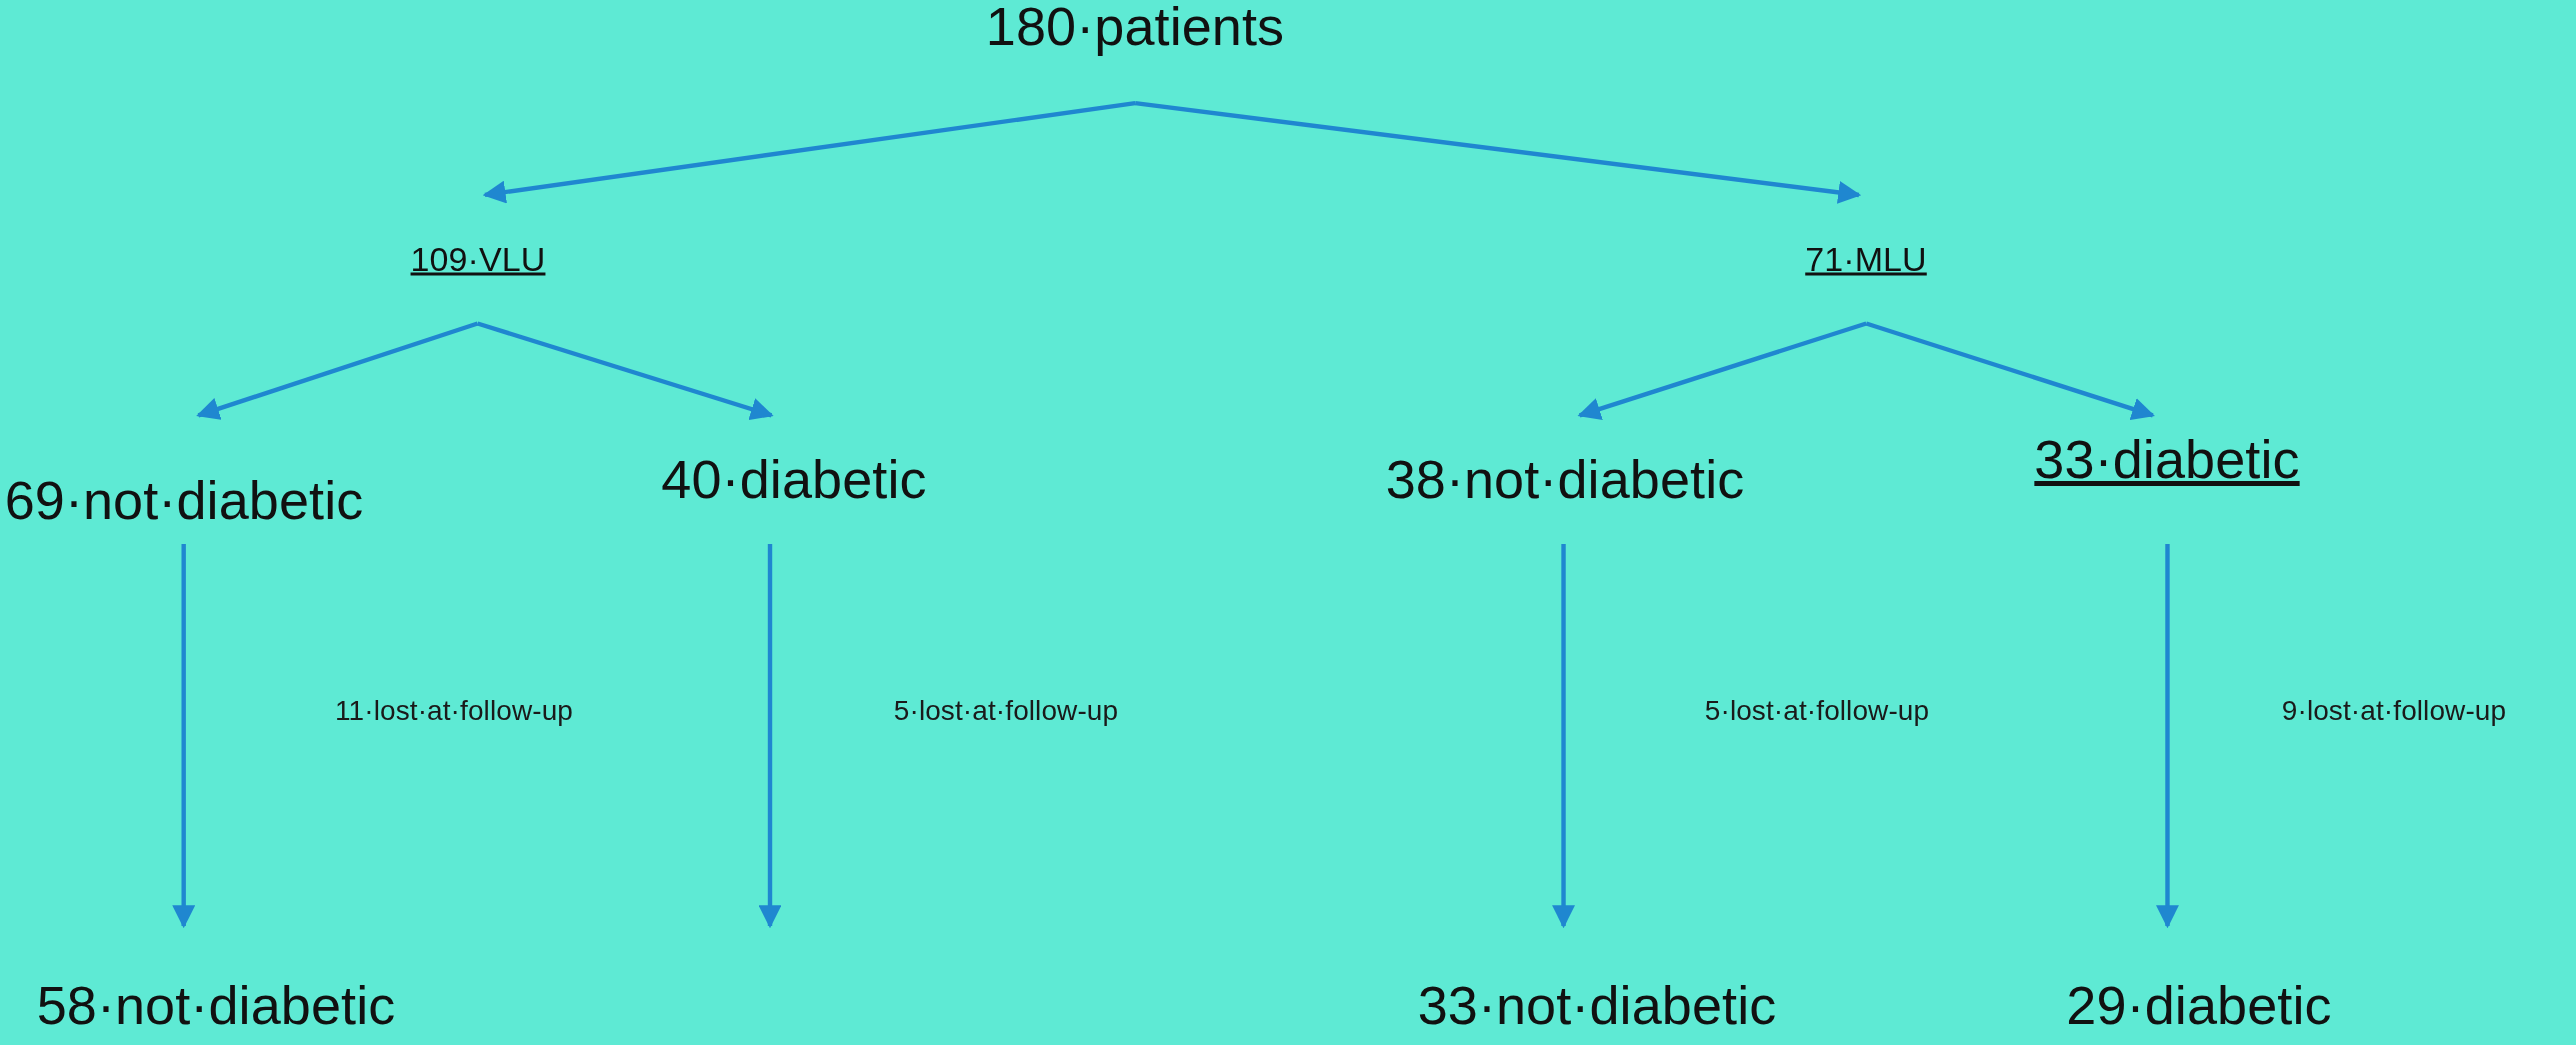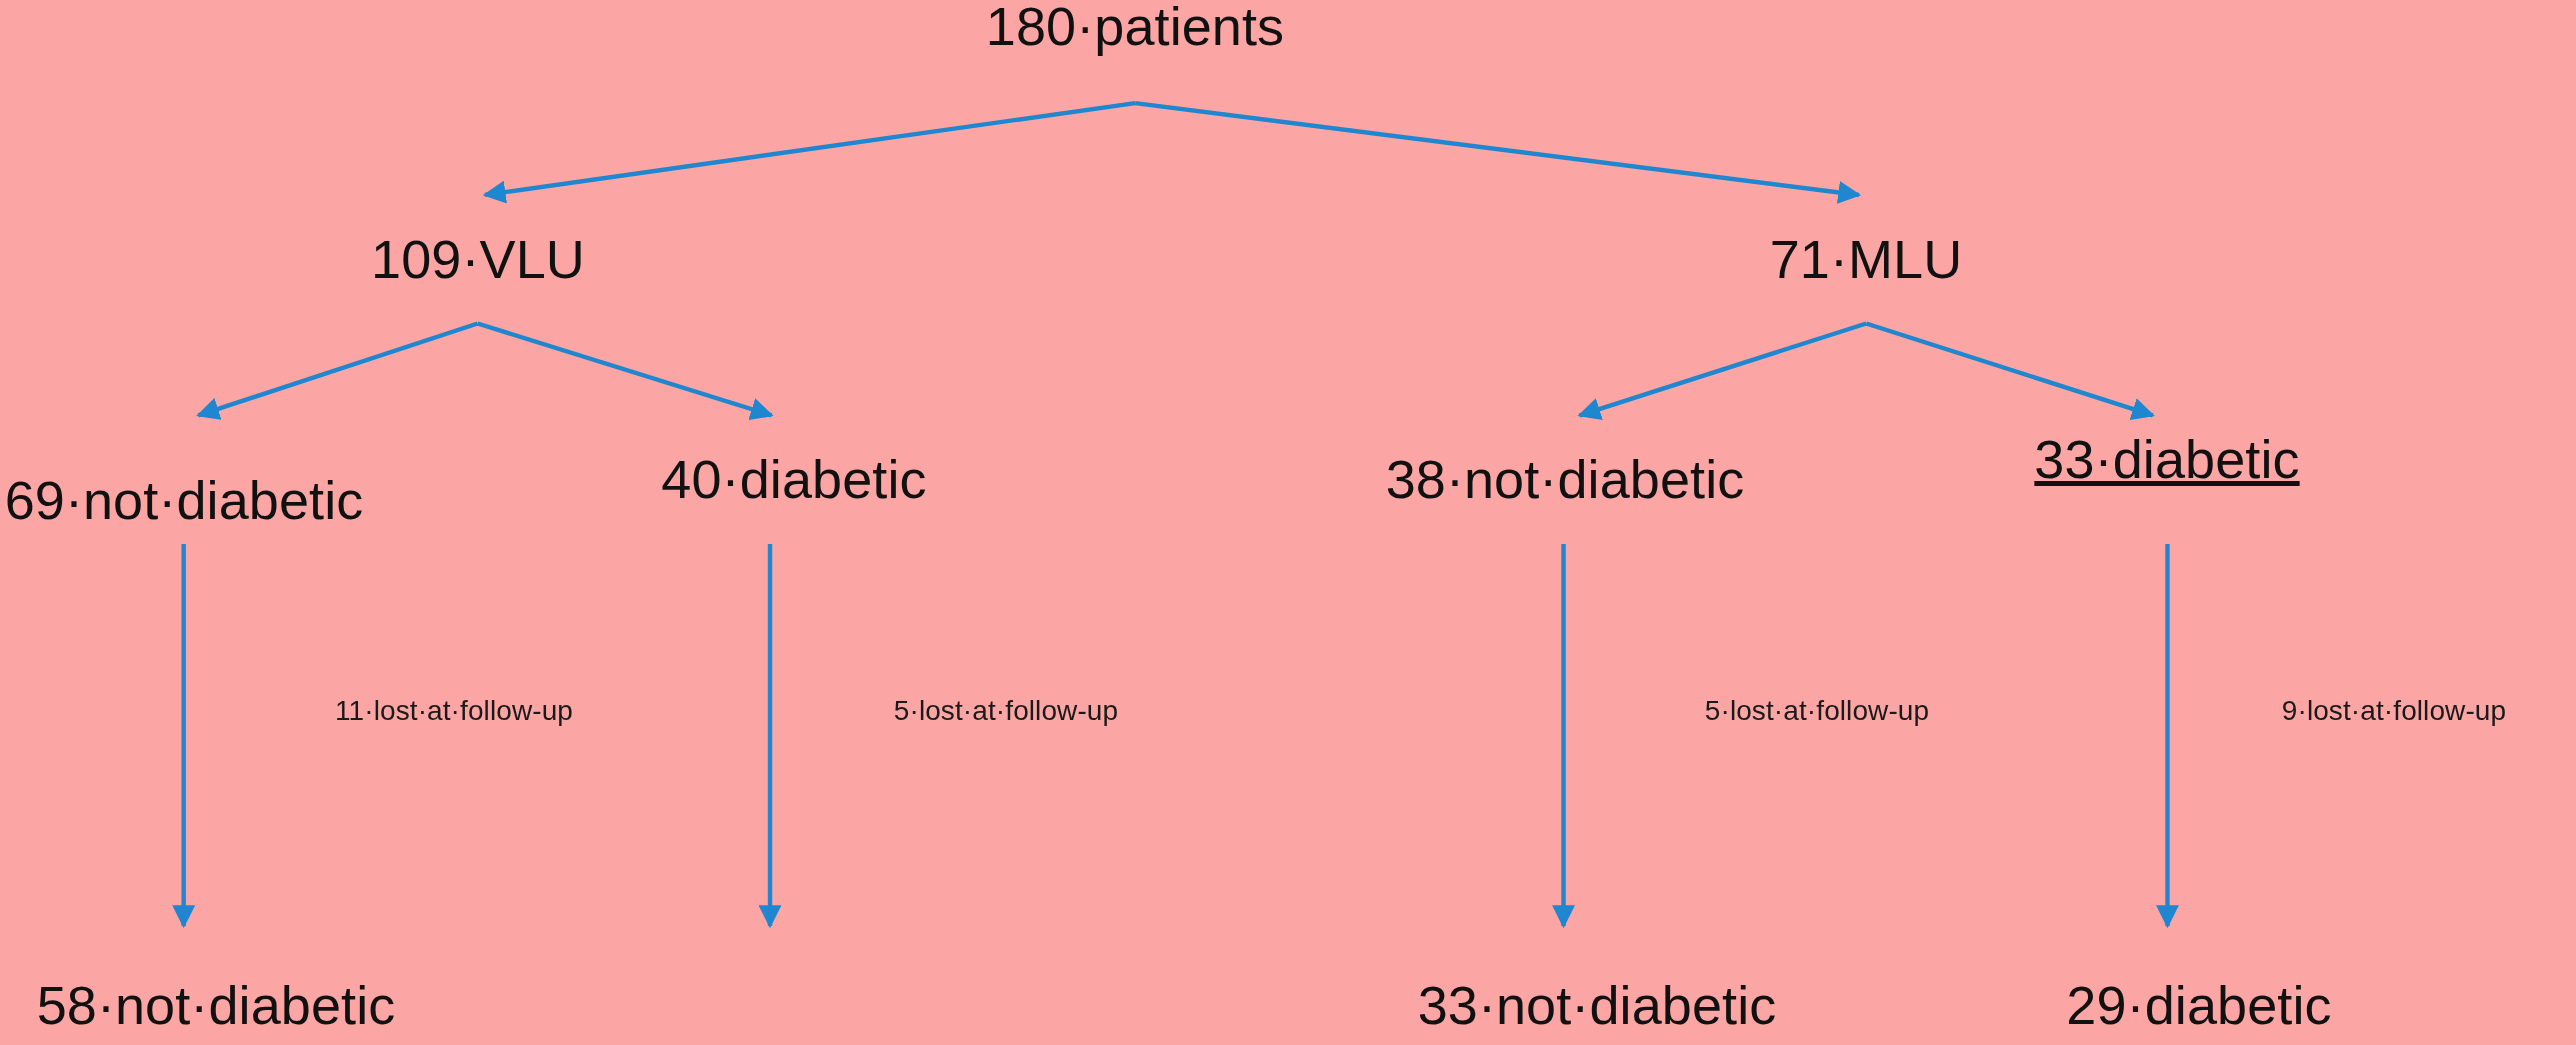--- a/index.html
+++ b/index.html
@@ -5,21 +5,21 @@
 <style>
   html, body {
     margin: 0;
     padding: 0;
     background: #ffffff;
   }
   #canvas {
     position: relative;
     width: 2576px;
     height: 1046px;
-    background: #fca5a5;
+    background: #5eead4;
     font-family: "Liberation Sans", sans-serif;
     color: #111111;
     overflow: hidden;
   }
   #edges {
     position: absolute;
     left: 0;
     top: 0;
     width: 2576px;
     height: 1046px;
@@ -28,21 +28,21 @@
   .node {
     position: absolute;
     white-space: pre;
     text-align: center;
     transform: translate(-50%, -50%);
     color: #111111;
     font-weight: 400;
     letter-spacing: 0.1px;
   }
   .node-root   { font-size: 54px; }
-  .node-l2     { font-size: 54px; }
+  .node-l2     { font-size: 34px; text-decoration: underline; }
   .node-l3     { font-size: 54px; }
   .node-l4     { font-size: 54px; margin-left: 32px; }
   .edge-label {
     position: absolute;
     white-space: pre;
     transform: translate(-50%, -50%);
     font-size: 28px;
     color: #1a1a1a;
     letter-spacing: 0.1px;
     margin-left: 32px;

